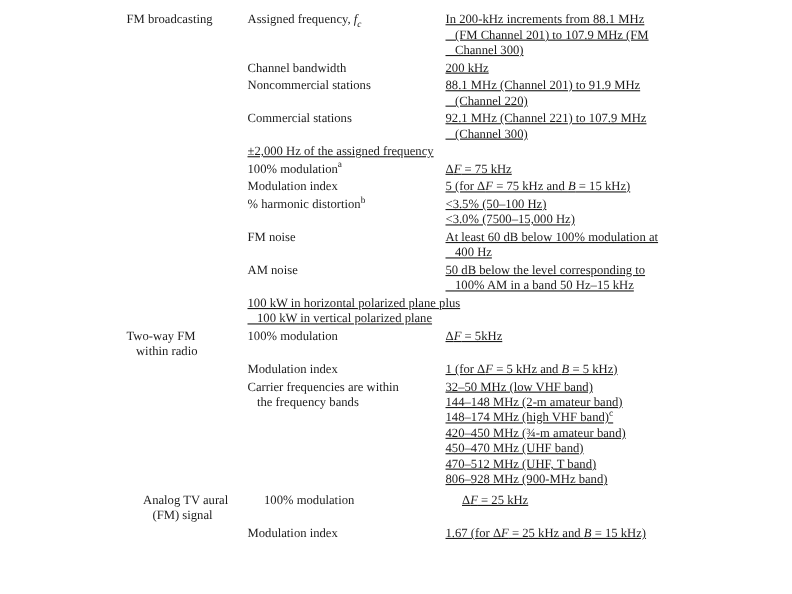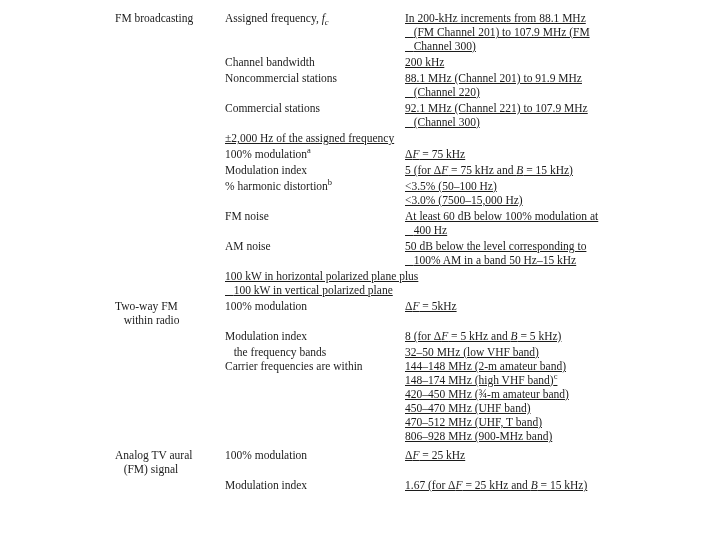--- a/index.html
+++ b/index.html
@@ -18,20 +18,21 @@
   .doc {
     padding: 11px 20px 0 115px;
   }
   .row {
     display: flex;
     align-items: flex-start;
     margin-bottom: 2px;
   }
   .row.gap {
     margin-top: 5px;
+    margin-left: 15px;
   }
   .cell {
     white-space: pre-wrap;
   }
   .cell.category { flex: 0 0 110px; }
   .cell.param    { flex: 0 0 180px; }
   .cell.value    { flex: 1 1 auto; min-width: 0; text-decoration: underline; }
   .line {
     line-height: 14px;
   }
@@ -101,25 +102,25 @@
         <div class="cell value"><div class="line"><span>100 kW in horizontal polarized plane plus</span></div><div class="line"><span>   100 kW in vertical polarized plane</span></div></div>
       </div>
       <div class="row">
         <div class="cell category"><div class="line"><span>Two-way FM</span></div><div class="line"><span>   within radio</span></div></div>
         <div class="cell param"><div class="line"><span>100% modulation</span></div></div>
         <div class="cell value"><div class="line"><span>Δ</span><i>F</i><span> = 5kHz</span></div></div>
       </div>
       <div class="row">
         <div class="cell category"></div>
         <div class="cell param"><div class="line"><span>Modulation index</span></div></div>
-        <div class="cell value"><div class="line"><span>8 (for Δ</span><i>F</i><span> = 5 kHz and </span><i>B</i><span> = 5 kHz)</span></div></div>
+        <div class="cell value"><div class="line"><span>1 (for Δ</span><i>F</i><span> = 5 kHz and </span><i>B</i><span> = 5 kHz)</span></div></div>
       </div>
       <div class="row">
         <div class="cell category"></div>
-        <div class="cell param"><div class="line"><span>   the frequency bands</span></div><div class="line"><span>Carrier frequencies are within</span></div></div>
+        <div class="cell param"><div class="line"><span>Carrier frequencies are within</span></div><div class="line"><span>   the frequency bands</span></div></div>
         <div class="cell value"><div class="line"><span>32–50 MHz (low VHF band)</span></div><div class="line"><span>144–148 MHz (2-m amateur band)</span></div><div class="line"><span>148–174 MHz (high VHF band)</span><sup>c</sup></div><div class="line"><span>420–450 MHz (¾-m amateur band)</span></div><div class="line"><span>450–470 MHz (UHF band)</span></div><div class="line"><span>470–512 MHz (UHF, T band)</span></div><div class="line"><span>806–928 MHz (900-MHz band)</span></div></div>
       </div>
       <div class="row gap">
         <div class="cell category"><div class="line"><span>Analog TV aural</span></div><div class="line"><span>   (FM) signal</span></div></div>
         <div class="cell param"><div class="line"><span>100% modulation</span></div></div>
         <div class="cell value"><div class="line"><span>Δ</span><i>F</i><span> = 25 kHz</span></div></div>
       </div>
       <div class="row">
         <div class="cell category"></div>
         <div class="cell param"><div class="line"><span>Modulation index</span></div></div>

